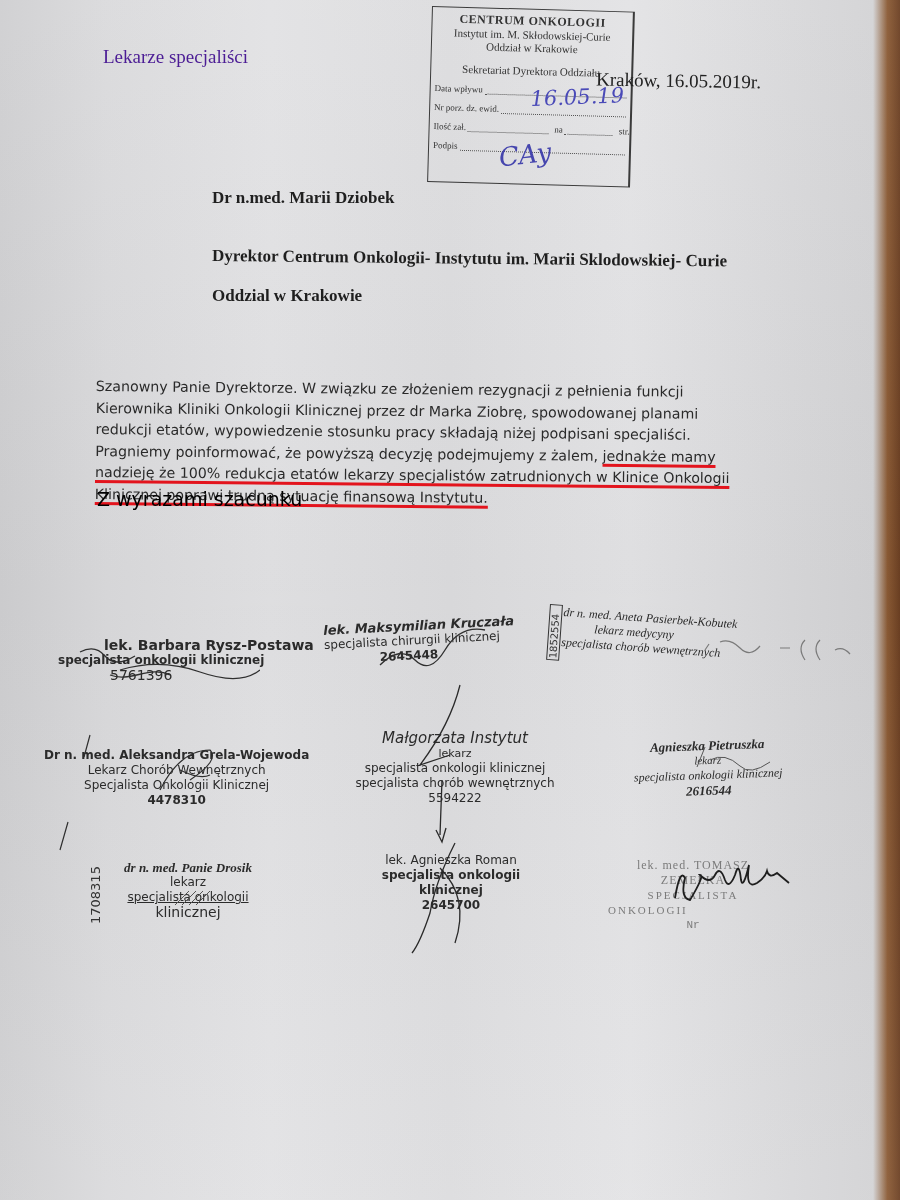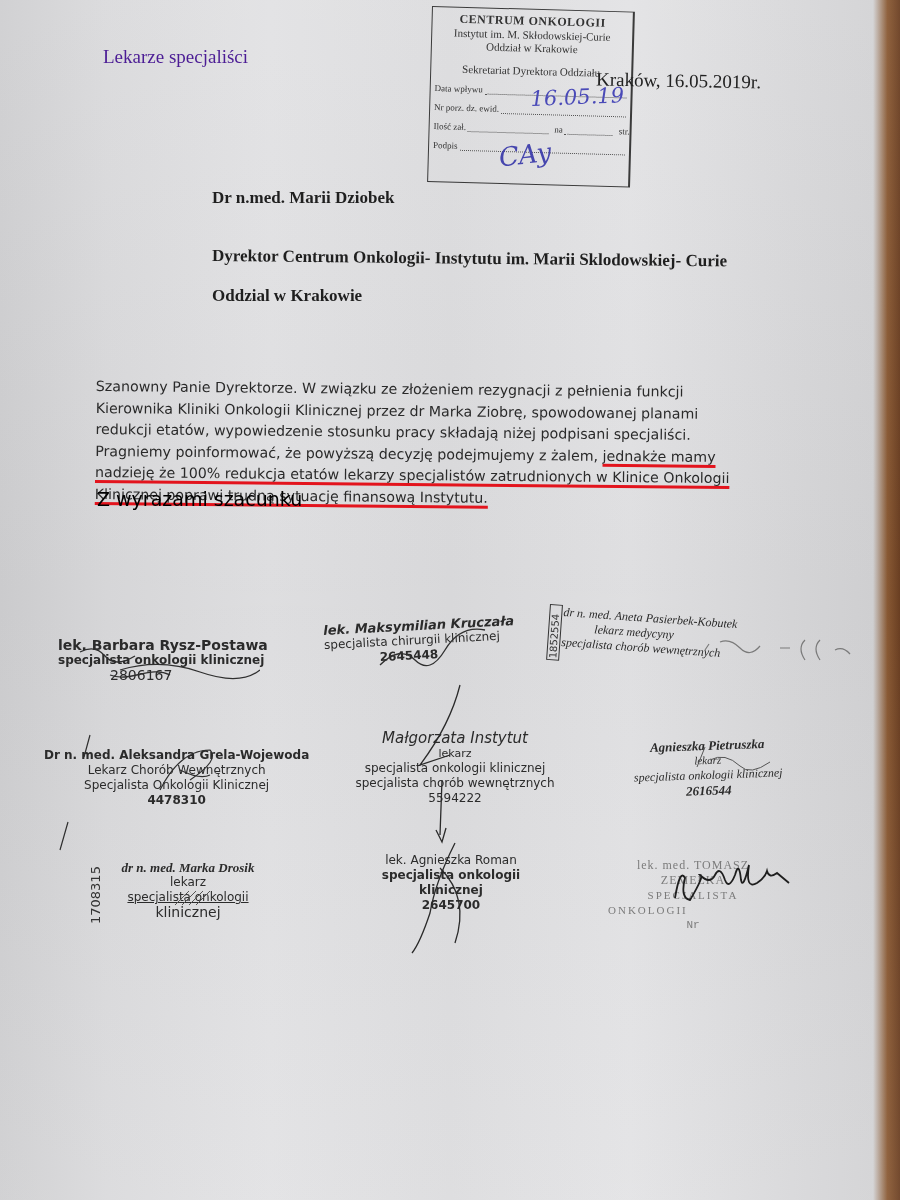--- a/index.html
+++ b/index.html
@@ -108,23 +108,23 @@
 
 <div class="abs recipient r1 serif">Dr n.med. Marii Dziobek</div>
 <div class="abs recipient r2 serif">Dyrektor Centrum Onkologii- Instytutu im. Marii Sklodowskiej- Curie</div>
 <div class="abs recipient r3 serif">Oddzial w Krakowie</div>
 
 <div class="abs body-text sans"><span>Szanowny Panie Dyrektorze. W związku ze złożeniem rezygnacji z pełnienia funkcji Kierownika Kliniki Onkologii Klinicznej przez dr Marka Ziobrę, spowodowanej planami redukcji etatów, wypowiedzenie stosunku pracy składają niżej podpisani specjaliści. Pragniemy poinformować, że powyższą decyzję podejmujemy z żalem, </span><span class="hl">jednakże mamy nadzieję że 100% redukcja etatów lekarzy specjalistów zatrudnionych w Klinice Onkologii Klinicznej poprawi trudną sytuację finansową Instytutu.</span></div>
 
 <div class="abs closing sans">Z wyrazami szacunku</div>
 
 <div class="abs sig sans" style="left:58px; top:638px; text-align:left;">
-  <div class="name" style="font-weight:bold; font-size:14px;">lek. Barbara Rysz-Postawa</div>
+  <div class="name" style="font-weight:bold; font-size:14px;margin-left:46px;">lek. Barbara Rysz-Postawa</div>
   <div style="font-weight:bold;">specjalista onkologii klinicznej</div>
-  <div style="padding-left:52px; font-size:14px;">2806167</div>
+  <div style="padding-left:52px; font-size:14px;">5761396</div>
 </div>
 <svg class="scribble" style="left:60px; top:640px;" width="200" height="60">
   <path d="M20 12 q15 -8 25 4 t30 0 M60 30 q40 -12 80 2 t60 -2 M50 35 c20 8 40 -10 60 0" stroke="#2f2f2f" stroke-width="1.3" fill="none"></path>
 </svg>
 
 <div class="abs sig sans" style="left:324px; top:618px; text-align:left; transform:rotate(-3deg);">
   <div class="name" style="font-weight:bold; font-style:italic;">lek. Maksymilian Kruczała</div>
   <div>specjalista chirurgii klinicznej</div>
   <div style="padding-left:55px; font-weight:bold;">2645448</div>
 </div>
@@ -171,21 +171,21 @@
   <div>specjalista onkologii klinicznej</div>
   <div style="font-weight:bold; font-size:13px;">2616544</div>
 </div>
 <svg class="scribble" style="left:680px; top:745px;" width="100" height="40">
   <path d="M25 2 l-8 20 M30 15 q15 -8 30 6 q10 10 30 -4" stroke="#555" stroke-width="1" fill="none"></path>
 </svg>
 
 <div class="abs" style="left:88px; top:858px;">
   <div class="vert-num" style="left:0; top:0; height:66px; font-size:13px;">1708315</div>
   <div class="sig" style="position:absolute; left:20px; top:2px; width:160px;">
-    <div class="italic-serif" style="font-weight:bold; font-size:13px; white-space:nowrap;">dr n. med. Marka Drosik</div>
+    <div class="italic-serif" style="font-weight:bold; font-size:13px; white-space:nowrap;">dr n. med. Panie Drosik</div>
     <div class="sans" style="font-size:12px;">lekarz</div>
     <div class="sans" style="font-size:12px;text-decoration:underline;">specjalista onkologii</div>
     <div class="sans" style="font-size:14px;">klinicznej</div>
   </div>
 </div>
 <svg class="scribble" style="left:170px; top:880px;" width="60" height="30">
   <path d="M5 25 l14 -14 M12 25 l14 -14 M19 25 l14 -14 M26 25 l14 -14" stroke="#555" stroke-width="1" fill="none"></path>
 </svg>
 
 <div class="abs sig sans" style="left:356px; top:853px; width:190px;">

